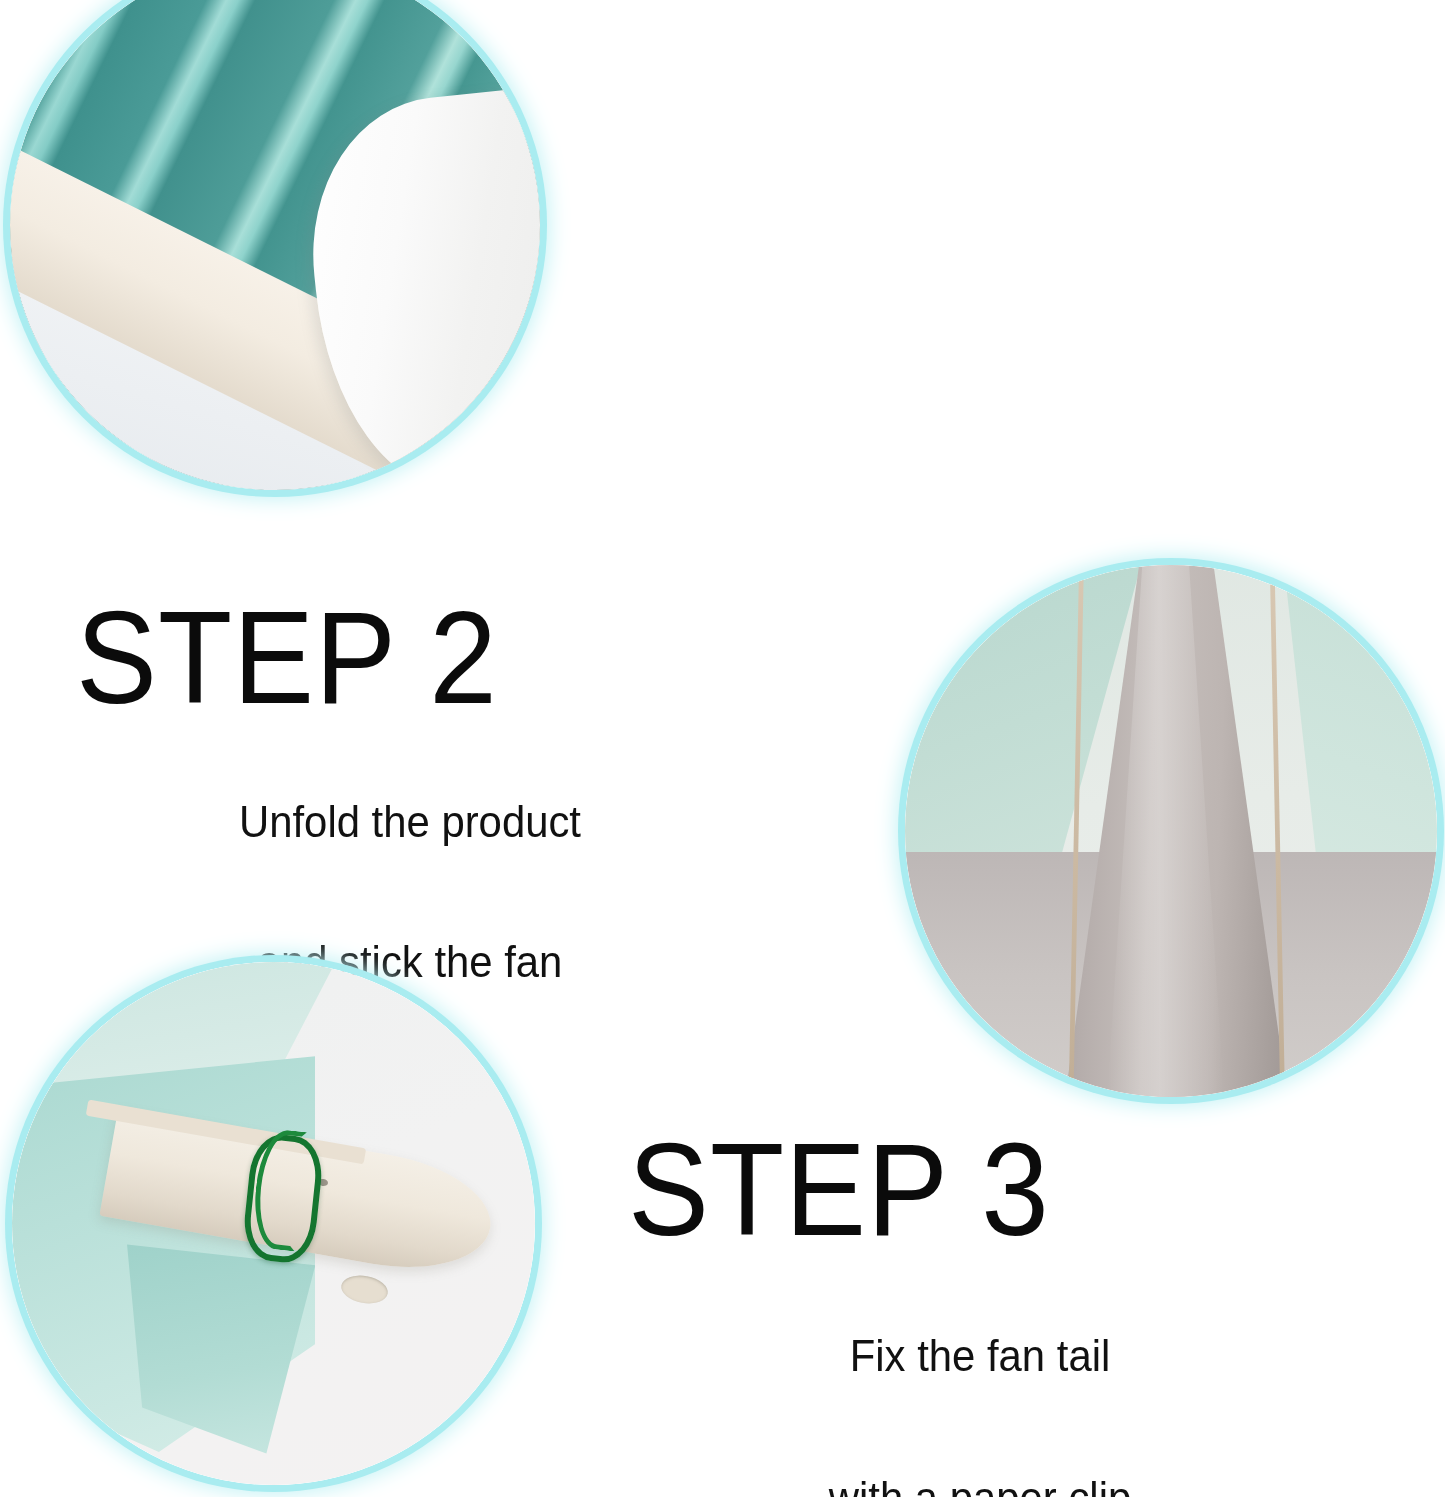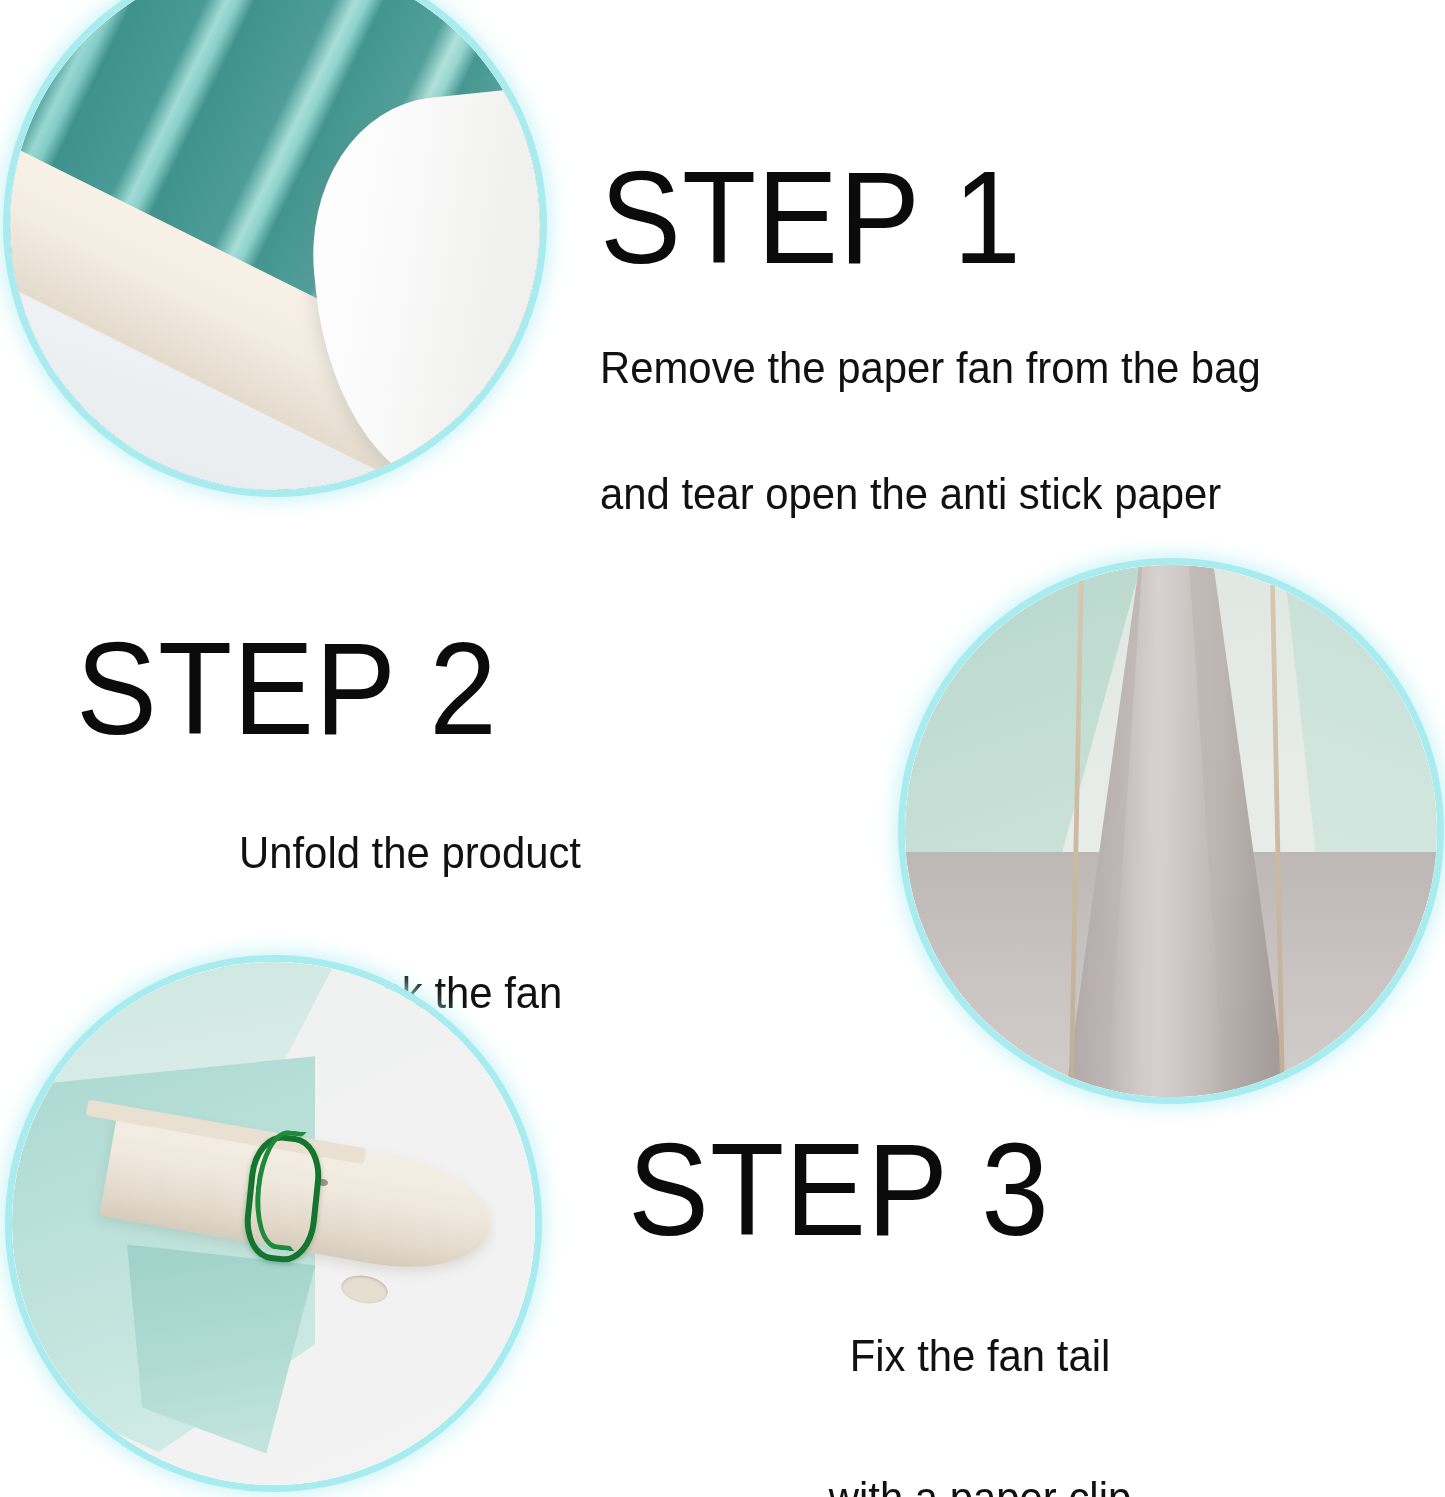--- a/index.html
+++ b/index.html
@@ -289,21 +289,21 @@
     color: #111111;
     font-family: "Liberation Sans Narrow", "Liberation Sans", "DejaVu Sans", sans-serif;
     white-space: nowrap;
     transform: scaleX(.93);
   }
 
   #step1 { left: 600px; top: 152px; }
   #step1 .step-title { transform-origin: left center; }
   #step1 .step-desc { transform-origin: left center; margin-top: 42px; }
 
-  #step2 { left: 60px; top: 623px; width: 700px; text-align: center; }
+  #step2 { left: 60px; top: 592px; width: 700px; text-align: center; }
   #step2 .step-title { text-align: left; margin-left: 16px; transform-origin: left center; }
   #step2 .step-desc { text-align: center; margin-top: 56px; transform-origin: center center; }
 
   #step3 { left: 620px; top: 1124px; width: 720px; text-align: center; }
   #step3 .step-title { text-align: left; margin-left: 8px; transform-origin: left center; }
   #step3 .step-desc { text-align: center; margin-top: 58px; transform-origin: center center; }
 </style>
 </head>
 <body>
 
@@ -313,25 +313,20 @@
   <div class="photo-circle" style="left:10px; top:-40px; width:530px; height:530px;">
     <div class="photo-inner">
       <div class="c1-bg"></div>
       <div class="c1-lower"></div>
       <div class="c1-cream"></div>
       <div class="c1-curl-shadow"></div>
       <div class="c1-curl"></div>
     </div>
   </div>
 
-  <div class="step-block" id="step1">
-    <div class="step-title">STEP 1</div>
-    <div class="step-desc">Remove the paper fan from the bag</div>
-    <div class="step-desc">and tear open the anti stick paper</div>
-  </div>
 
   <div class="step-block" id="step2">
     <div class="step-title">STEP 2</div>
     <div class="step-desc">Unfold the product</div>
     <div class="step-desc">and stick the fan</div>
   </div>
 
   <div class="photo-glow" style="left:905px; top:565px; width:532px; height:532px;"></div>
   <div class="photo-circle" style="left:905px; top:565px; width:532px; height:532px;">
     <div class="photo-inner">

